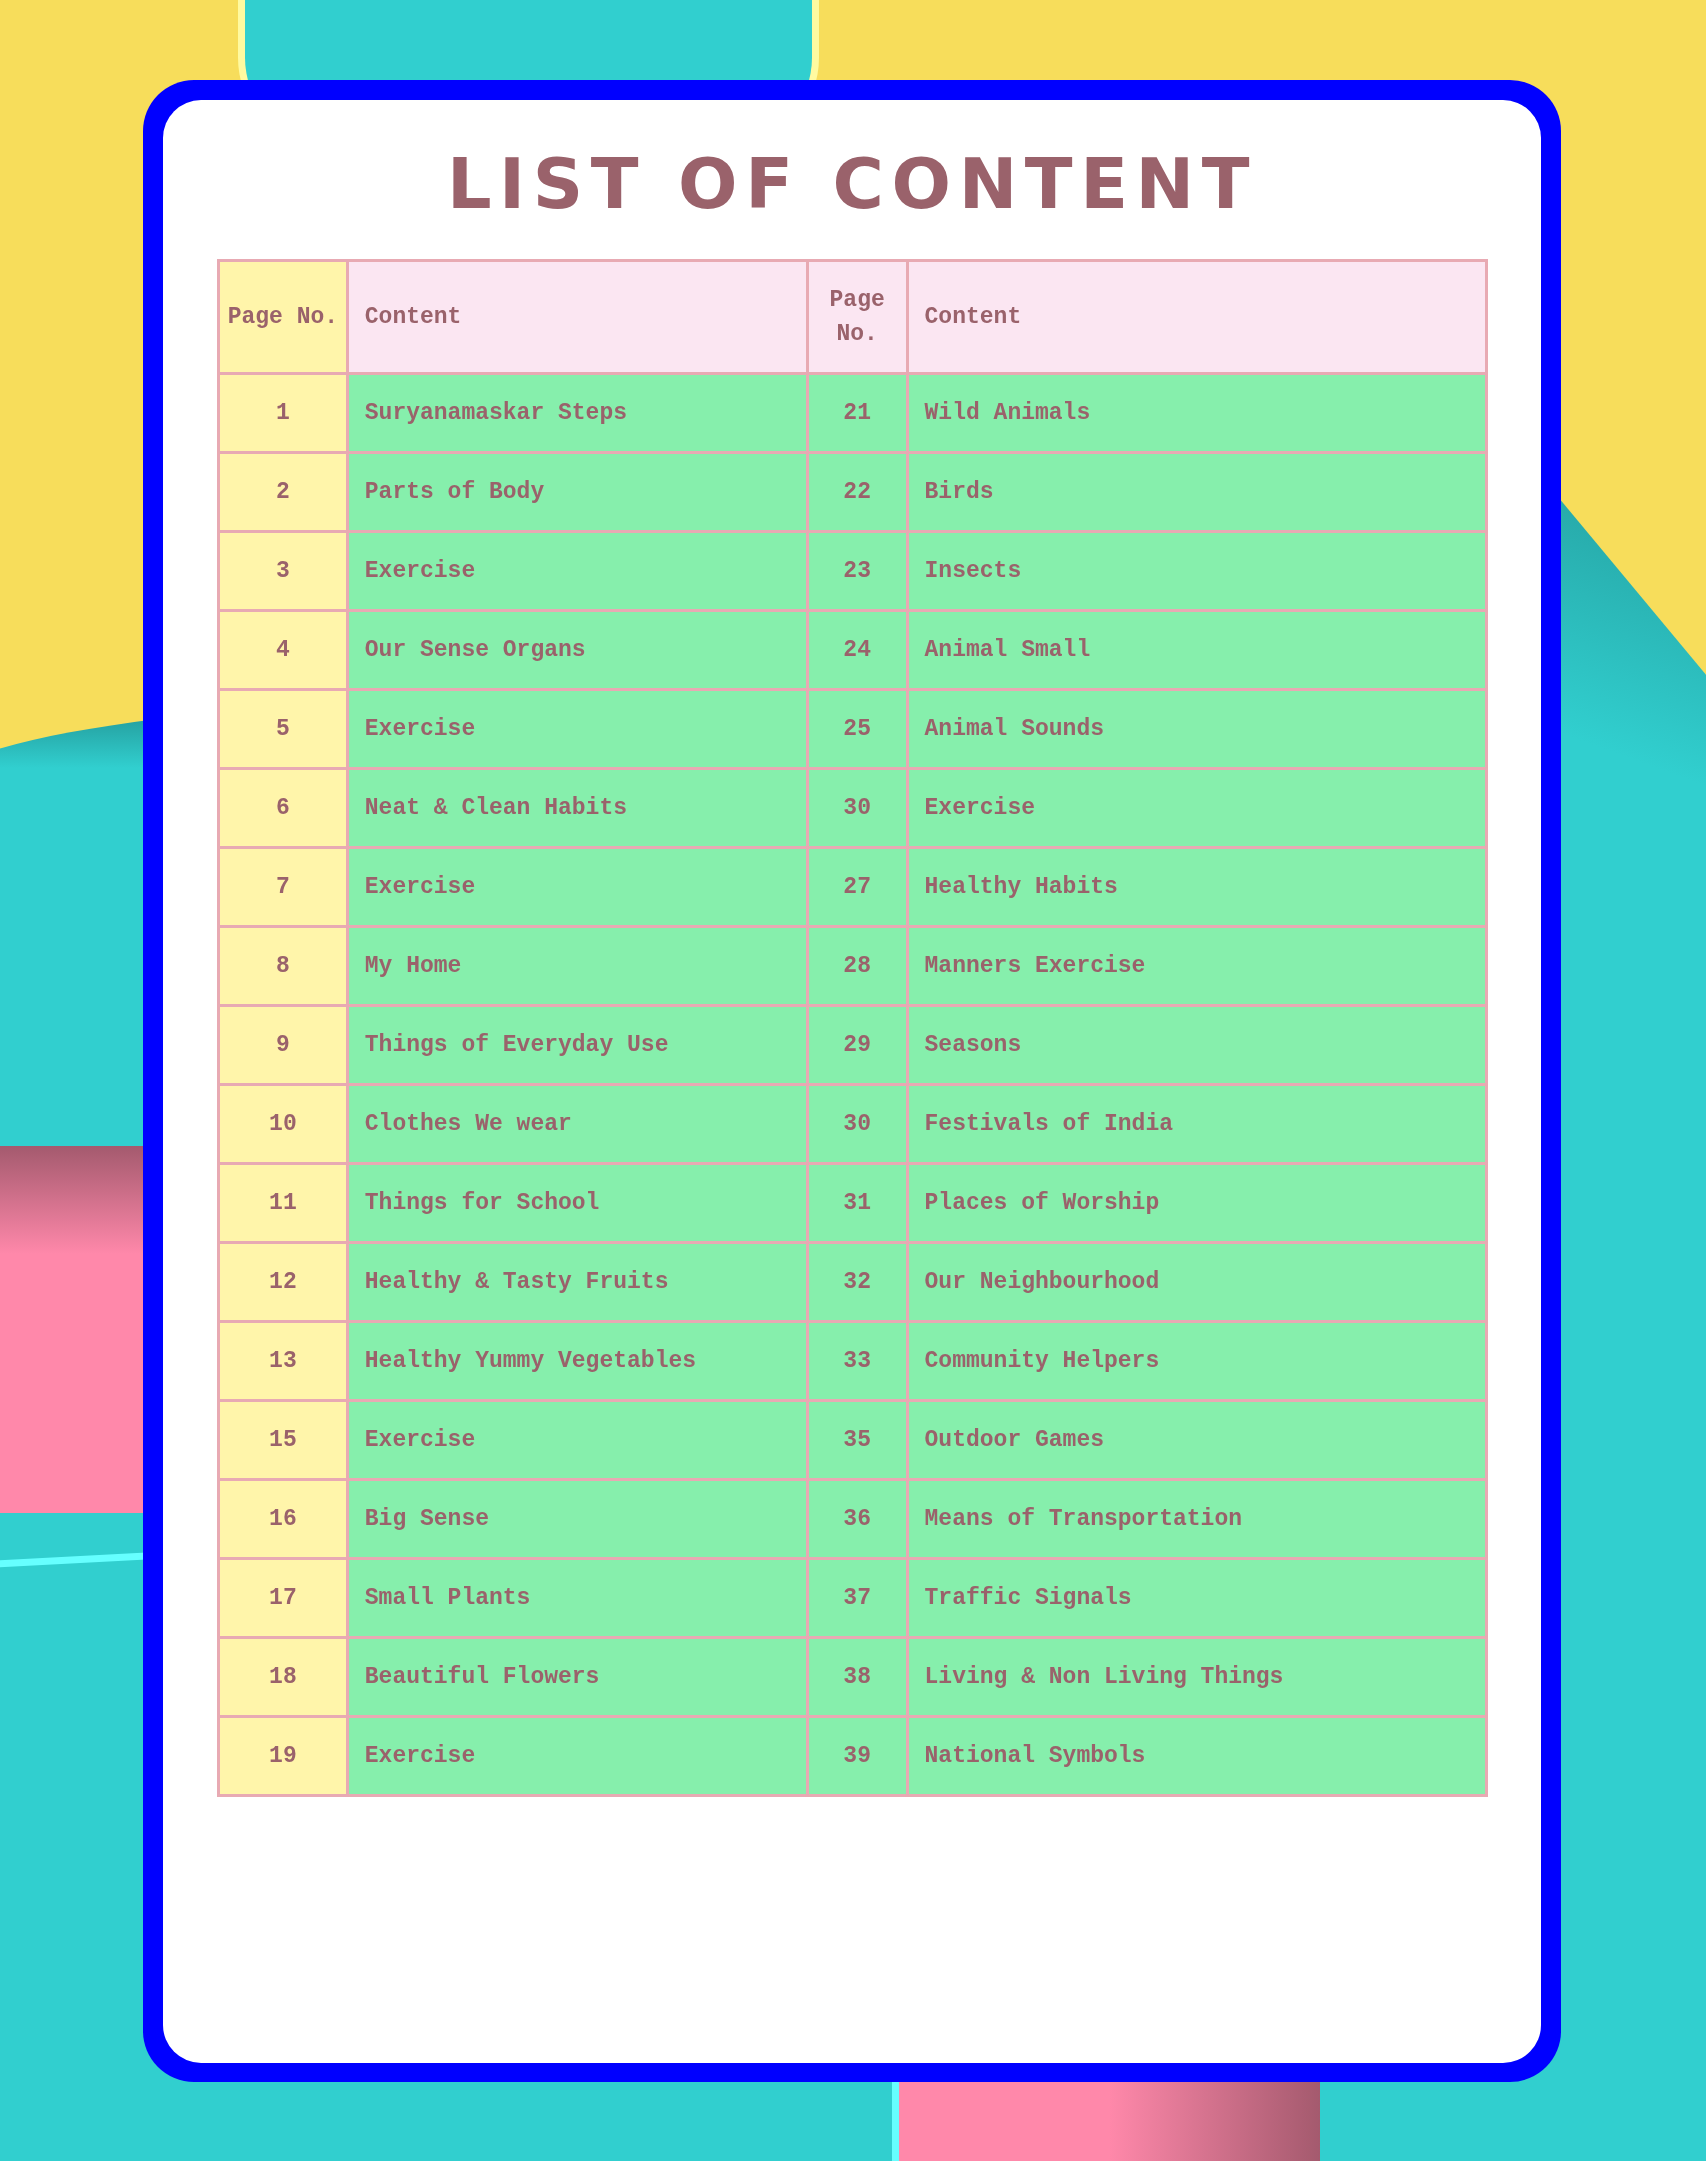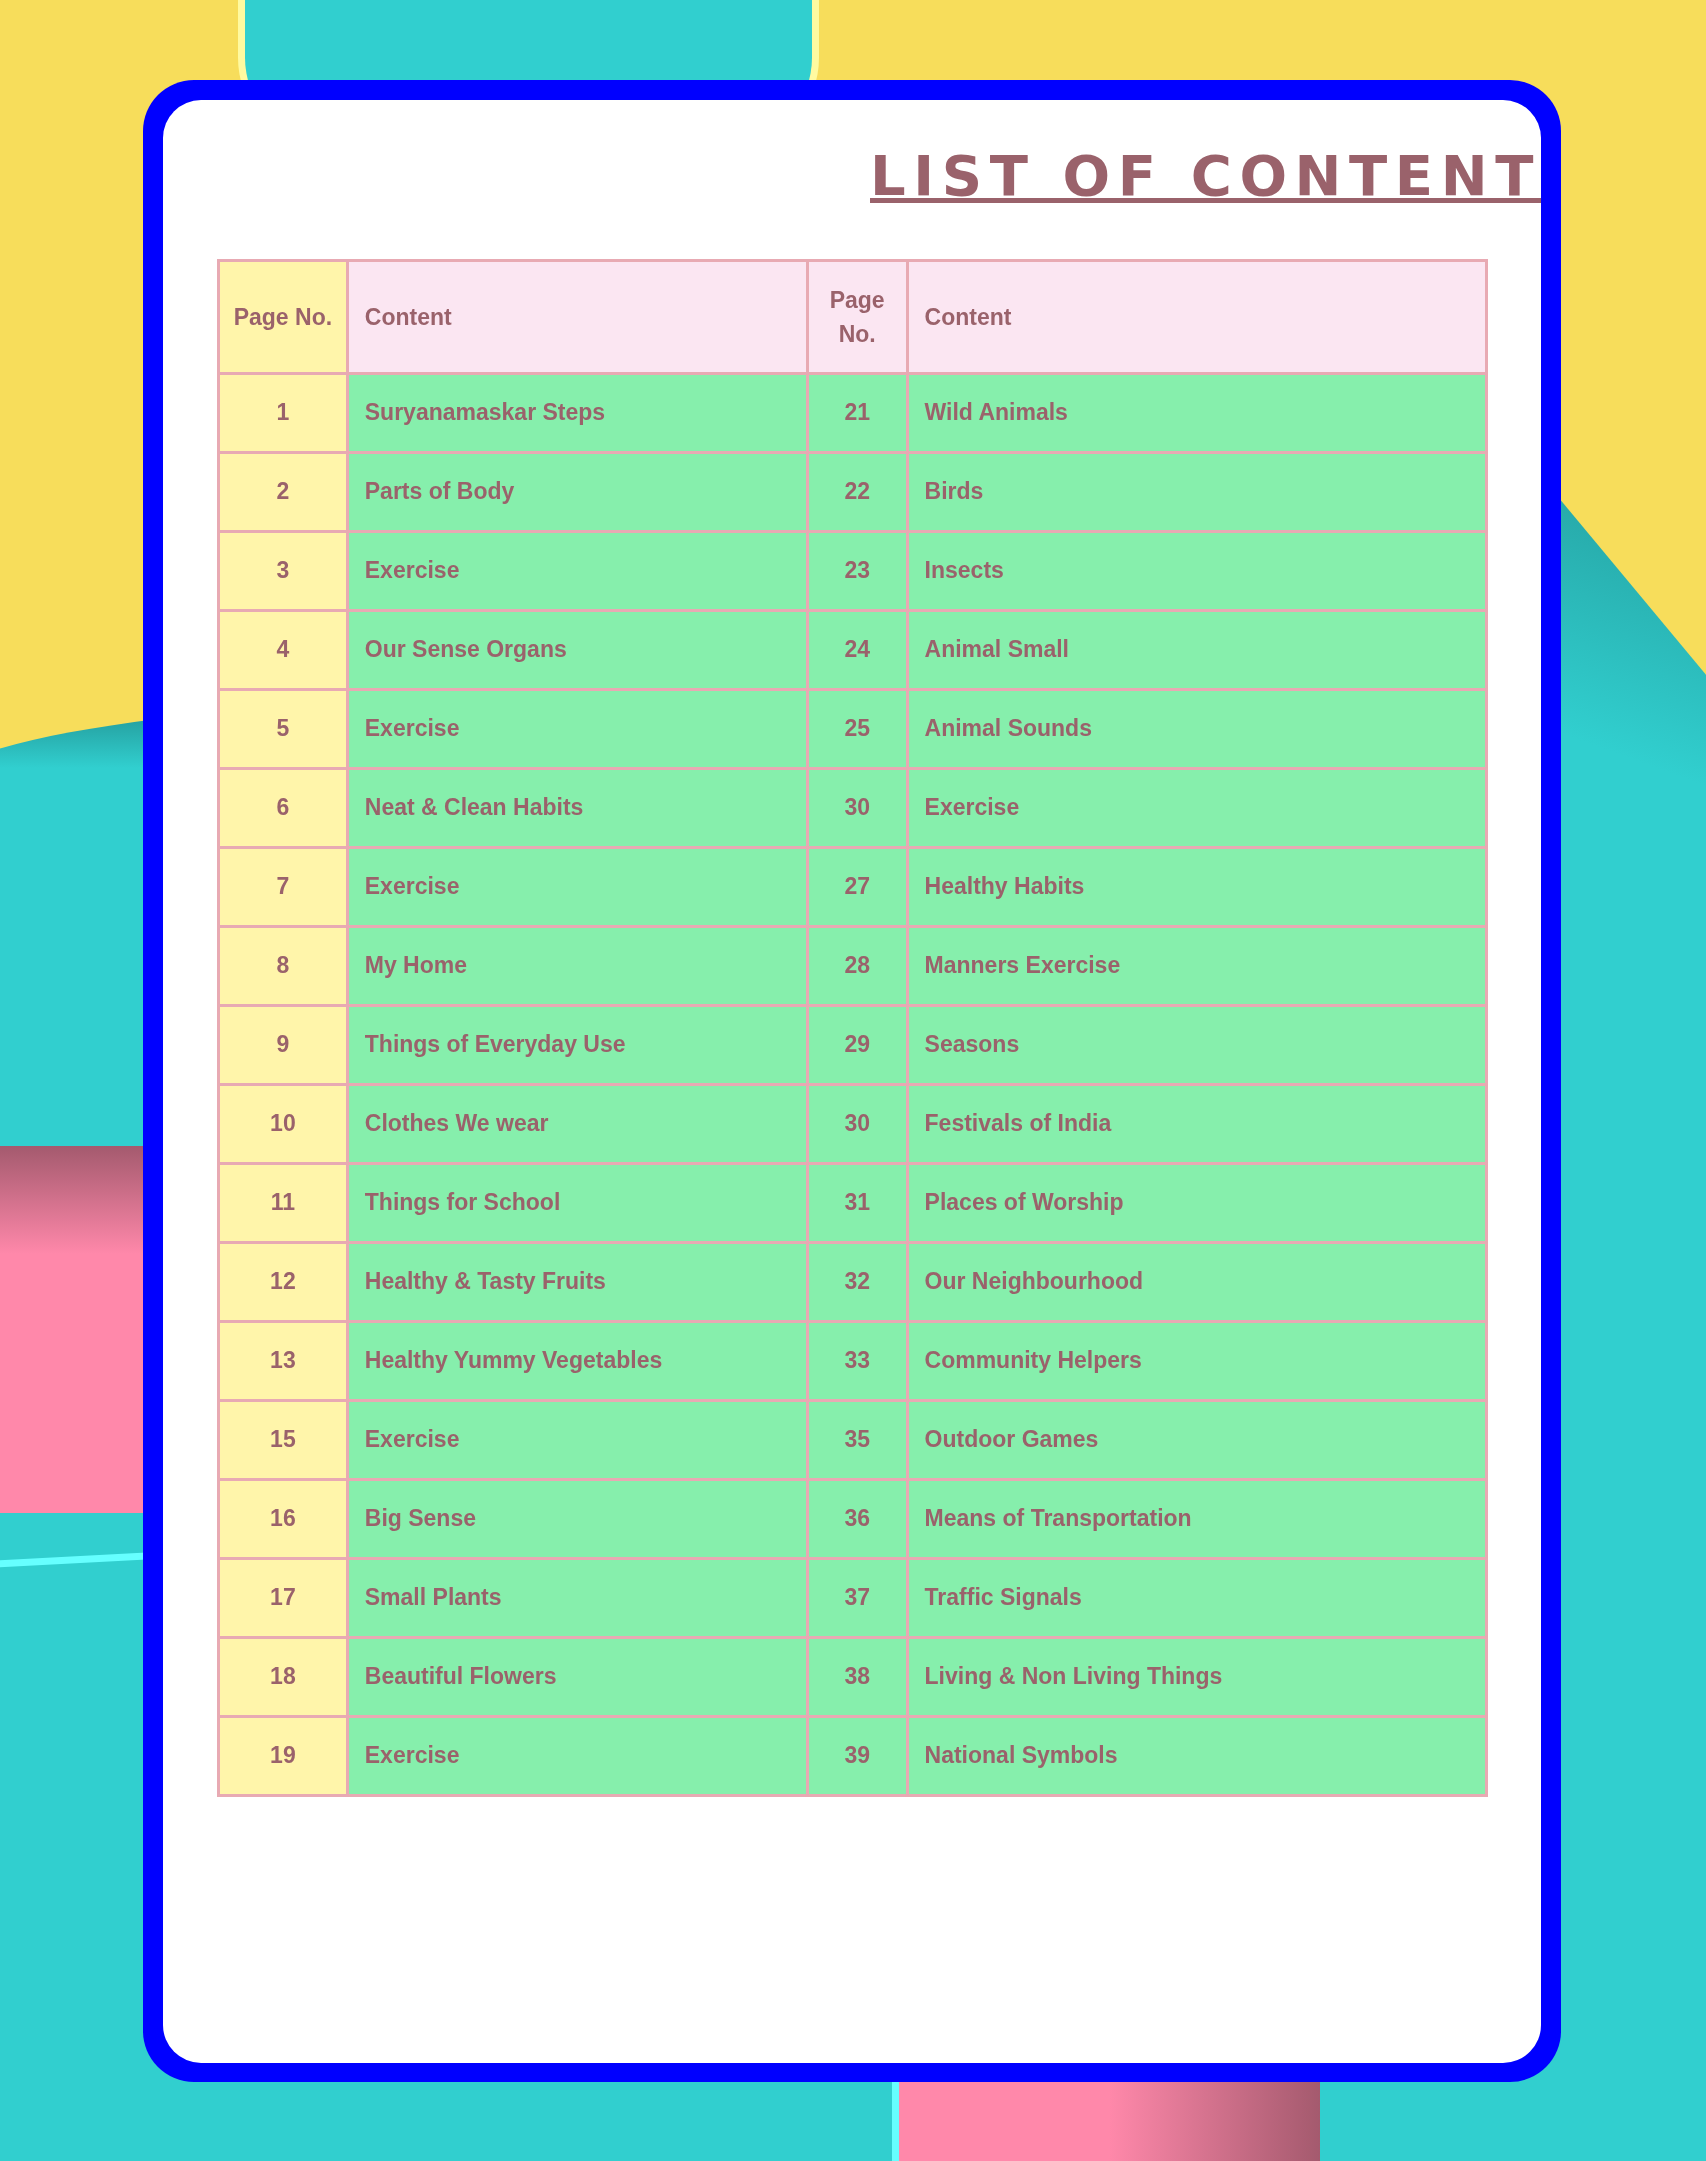--- a/index.html
+++ b/index.html
@@ -43,29 +43,29 @@
       position: absolute; left: 143px; top: 80px;
       width: 1418px; height: 2002px;
       background: #0000ff; border-radius: 51px;
     }
     .card-inner {
       position: absolute; left: 20px; top: 19.5px; right: 20px; bottom: 19.5px;
       background: #ffffff; border-radius: 38px;
     }
     .title {
       position: absolute; left: 0; right: 0; top: 43px;
-      text-align: right; color: #9a626b;
+      text-align: center; color: #9a626b;
       font-family: "DejaVu Sans", sans-serif; font-weight: bold;
-      font-size: 56px; letter-spacing: 7.6px; text-decoration: underline;
+      font-size: 70px; letter-spacing: 7.6px;
     }
     table.toc {
       position: absolute; left: 54px; top: 159px;
       width: 1271px; border-collapse: collapse;
       color: #9a626b; font-weight: bold;
-      font-family: Liberation Sans, sans-serif;
+      font-family: Liberation Mono, monospace;
     }
     table.toc td, table.toc th {
       border: 3.2px solid #e8aab3; padding: 0 16px;
       font-size: 23px; height: 76px; text-align: left;
     }
     table.toc th { height: 110px; font-size: 23px; line-height: 34px; }
     table.toc .c-num { width: 115px; text-align: center; padding: 0 5.4px; }
     table.toc .c-num2 { width: 86px; text-align: center; padding: 0 5.4px; }
     table.toc .c-content1 { width: 425px; }
     th.h-num1 { background: #fff5aa; }

